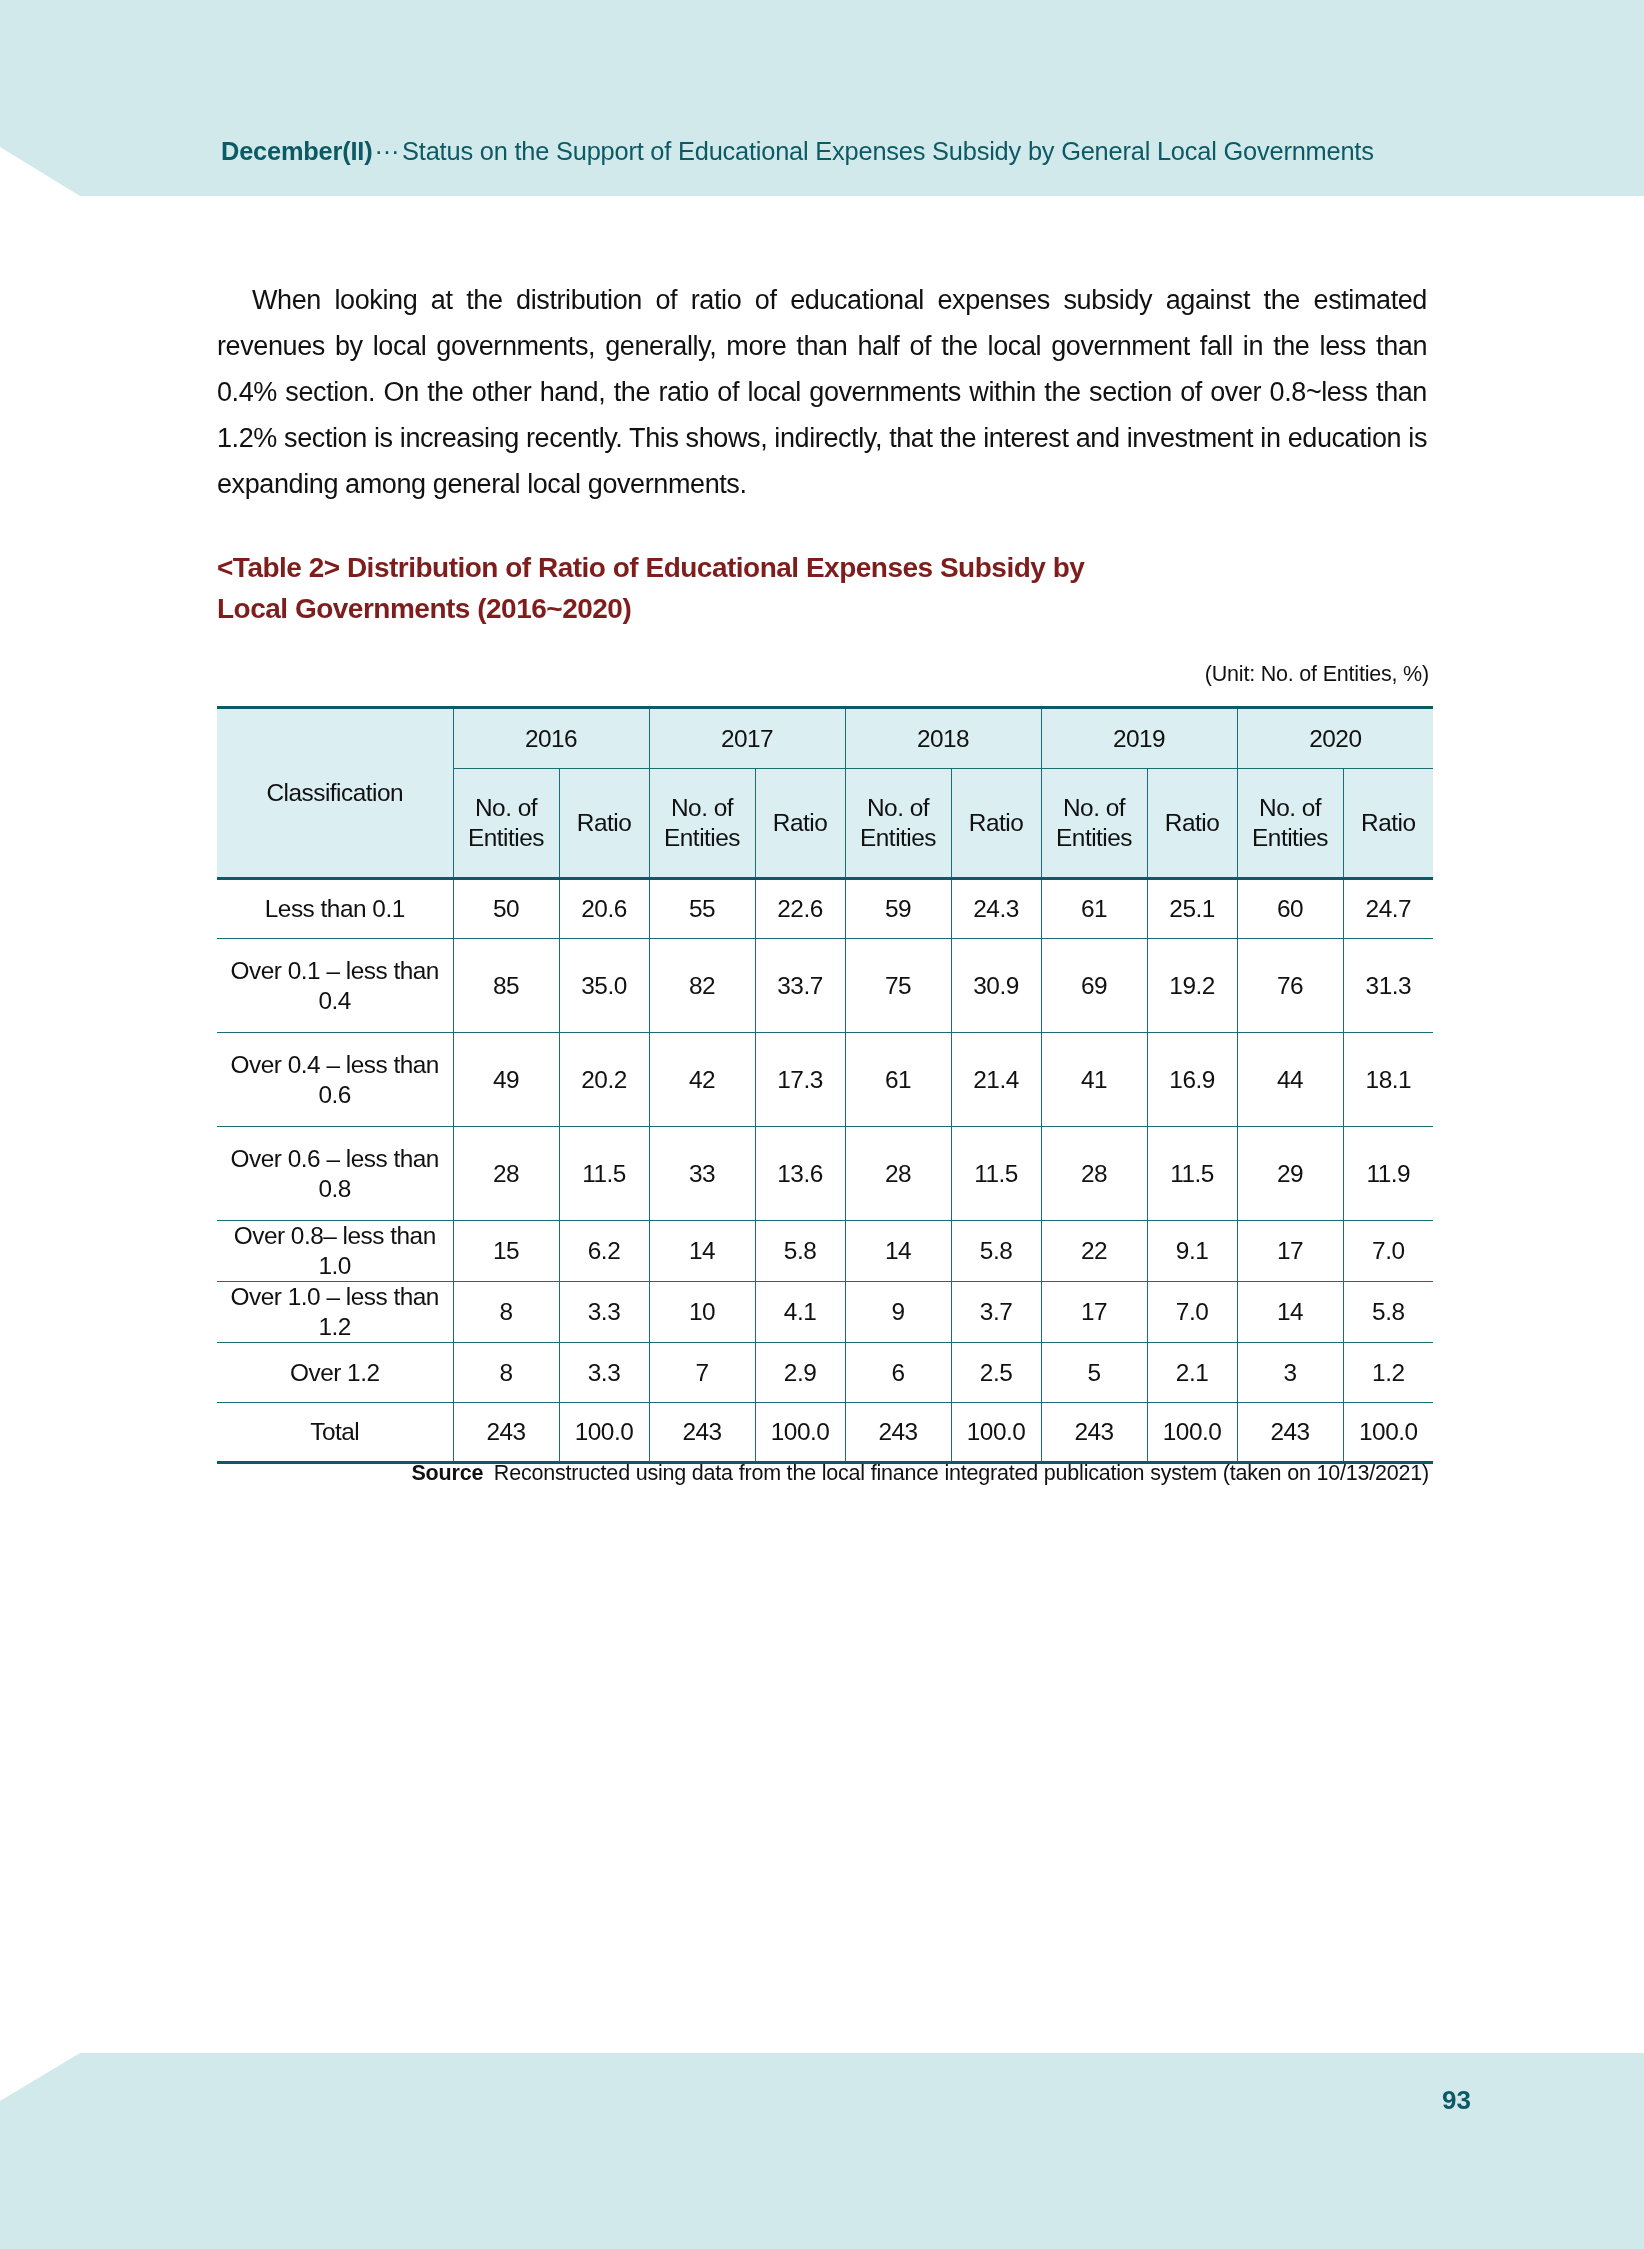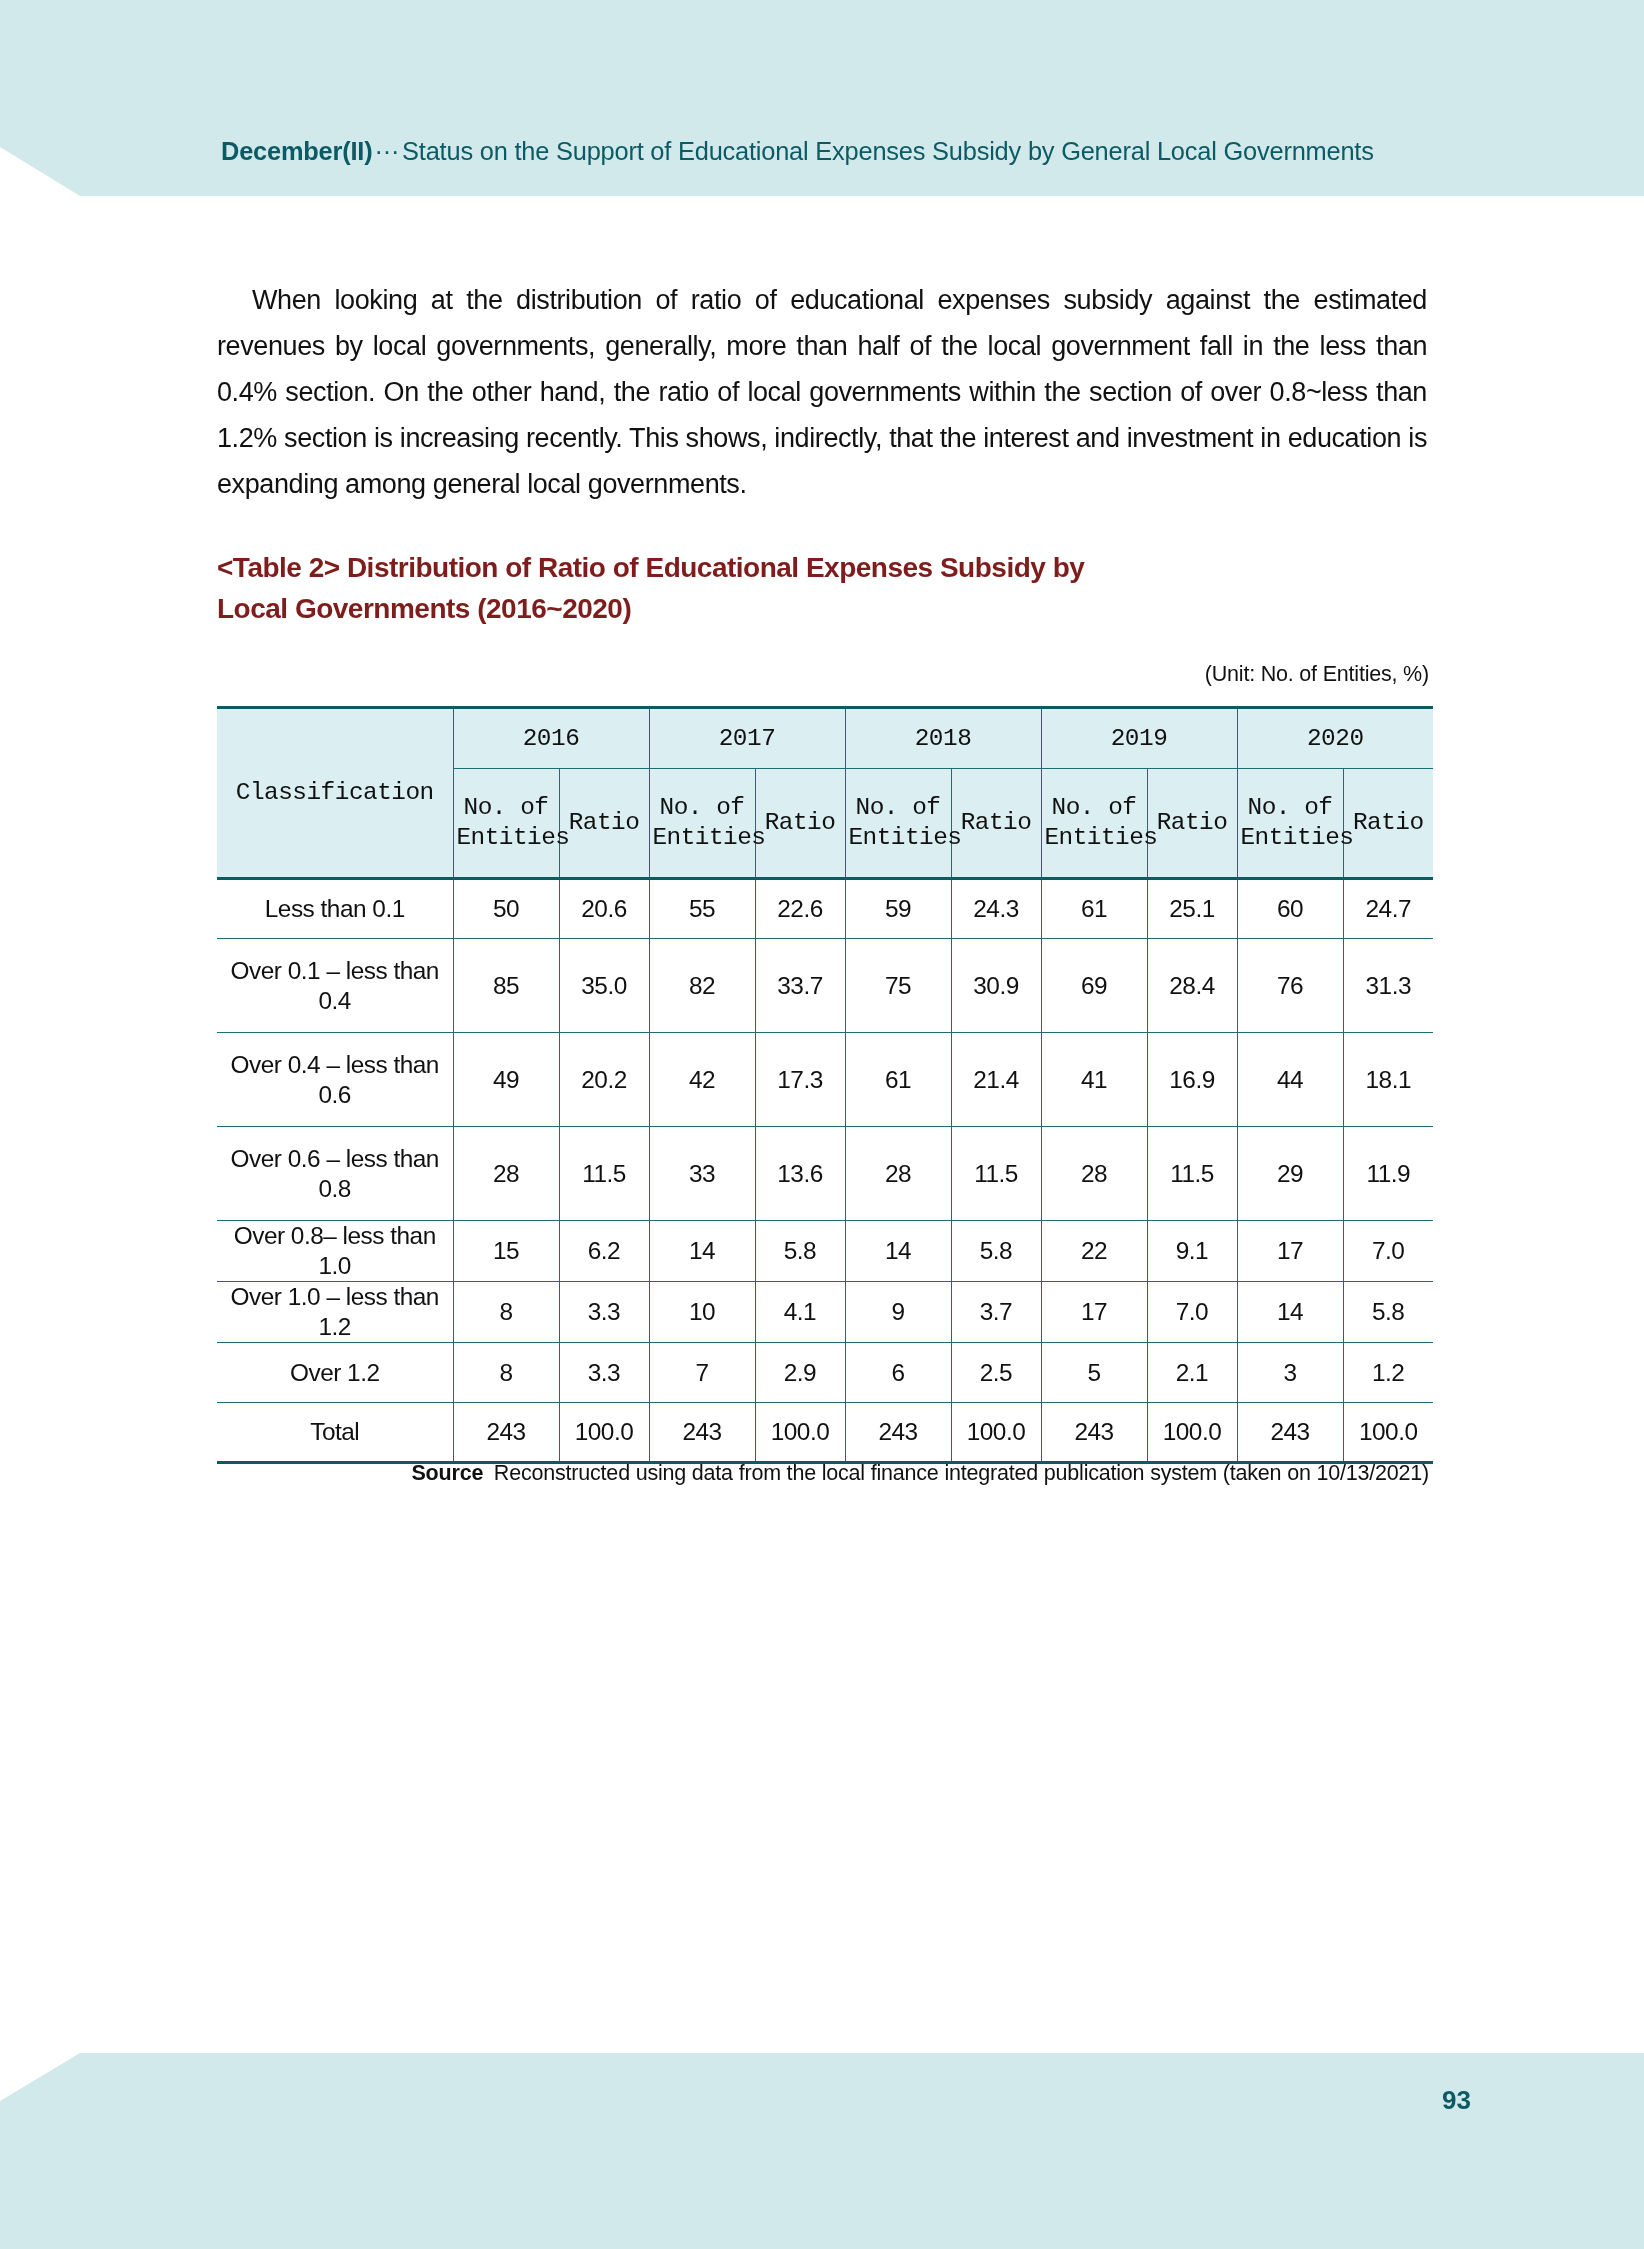--- a/index.html
+++ b/index.html
@@ -82,21 +82,20 @@
   .data-table th, .data-table td {
     border: 1.5px solid #1d6b73;
     text-align: center;
     vertical-align: middle;
     padding: 0 2.9px;
     line-height: 30px;
     font-weight: normal;
   }
   .data-table thead th {
     background: #dbeef1;
-    font-family: Liberation Mono, monospace;
   }
   .data-table tr > *:first-child { border-left: none; }
   .data-table tr > *:last-child { border-right: none; }
   .data-table thead tr:first-child th { border-top: 3.4px solid #0c5a64; }
   .data-table thead tr.sub th,
   .data-table thead th.class-head { border-bottom: 3.4px solid #0c5a64; }
   .data-table tbody tr:last-child td { border-bottom: 3.4px solid #0c5a64; }
   .row-year { height: 61px; }
   .row-sub { height: 110px; }
   .row-std { height: 60px; }
@@ -218,21 +217,21 @@
           <div>Over 0.1 – less than</div>
           <div>0.4</div>
         </td>
         <td>85</td>
         <td>35.0</td>
         <td>82</td>
         <td>33.7</td>
         <td>75</td>
         <td>30.9</td>
         <td>69</td>
-        <td>28.4</td>
+        <td>19.2</td>
         <td>76</td>
         <td>31.3</td>
       </tr>
       <tr class="row-tall">
         <td>
           <div>Over 0.4 – less than</div>
           <div>0.6</div>
         </td>
         <td>49</td>
         <td>20.2</td>

